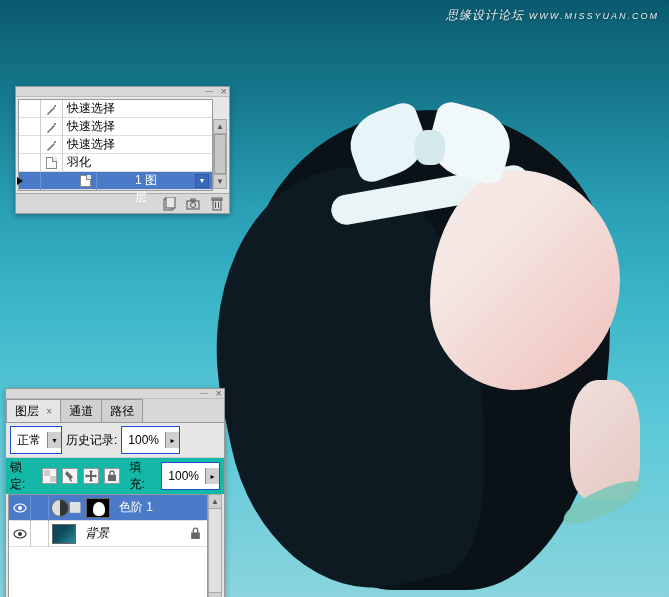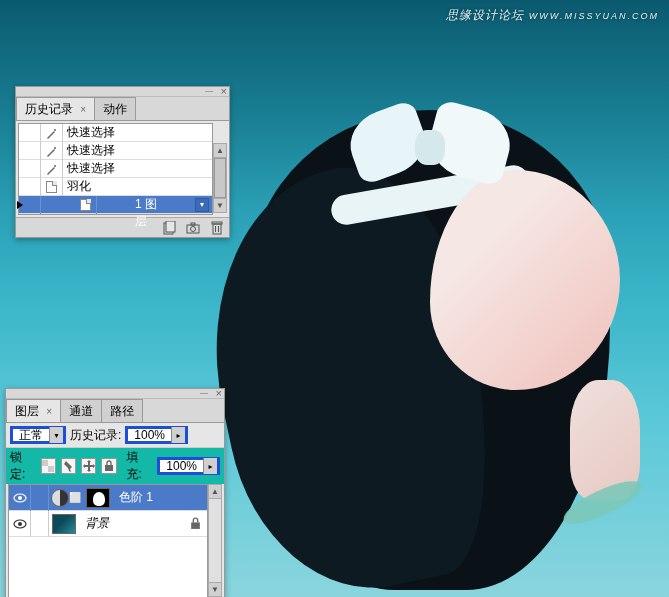--- a/index.html
+++ b/index.html
@@ -48,21 +48,21 @@
 .scroll{position:absolute;right:2px;top:20px;bottom:2px;width:14px;background:#e0e0e0;border:1px solid #aaa;}
 .sbtn{height:14px;background:#d0d0d0;border-bottom:1px solid #aaa;display:flex;align-items:center;justify-content:center;font-size:8px;color:#555;}
 .sbtn.bot{position:absolute;bottom:0;width:100%;border-top:1px solid #aaa;border-bottom:none;}
 .sthumb{position:absolute;top:14px;width:100%;height:40px;background:#c8c8c8;border:1px solid #999;}
 .hbot{height:20px;background:#d8d8d8;border-top:1px solid #aaa;display:flex;align-items:center;}
 .ibtn{width:24px;height:18px;display:flex;align-items:center;justify-content:center;cursor:pointer;}
 
 
 .layers { top:388px; left:5px; width:220px; }
 .opts{display:flex;align-items:center;padding:3px 4px;gap:4px;background:#e6e6e6;}
-.select{display:inline-flex;align-items:center;border:3px solid #1d4ed8;background:#fff;height:18px;}
+.select{display:inline-flex;align-items:center;border:1px solid #1d4ed8;background:#fff;height:28px;}
 .select span{padding:0 6px;}
 .select .ar{width:14px;height:16px;background:#d0d0d0;border-left:1px solid #888;display:flex;align-items:center;justify-content:center;font-size:8px;}
 .lockrow{display:flex;align-items:center;padding:1px 4px;gap:5px;background:#14b8a6;border-top:1px solid #ccc;}
 .lbox{width:16px;height:16px;border:1px solid #999;background:#f5f5f5;display:flex;align-items:center;justify-content:center;font-size:10px;}
 .llist{background:#fff;border:1px solid #999;margin:0 2px;min-height:115px;position:relative;}
 .lrow{display:flex;align-items:center;height:26px;border-bottom:1px solid #ddd;}
 .lrow.sel{background:#4a7ac8;color:#fff;}
 .eye{width:22px;border-right:1px solid #ccc;height:26px;display:flex;align-items:center;justify-content:center;}
 .lrow.sel .eye{border-color:#6a92d0;}
 .link{width:18px;border-right:1px solid #ccc;height:26px;}
@@ -96,29 +96,20 @@
     <span>思缘设计论坛</span>
     <span class="url">WWW.MISSYUAN.COM</span>
   </div>
 </div>
 
 <div class="panel history">
   <div class="pbar">
     <span class="prestore">—</span>
     <span class="pclose">×</span>
   </div>
-  <div class="tabs">
-    <div class="tab">
-      <span>历史记录</span>
-      <span class="x">×</span>
-    </div>
-    <div class="tab inactive">
-      <span>动作</span>
-    </div>
-  </div>
   <div style="position:relative">
     <div class="hlist" style="margin-right:16px;">
       <div class="hrow">
         <div class="col1"></div>
         <div class="col2">
             <svg class="wand" viewBox="0 0 12 12">
               <path d="M1 11 L8 4 L9 5 L2 12 Z" fill="#666"></path>
               <circle cx="9" cy="3" r="1" fill="#666"></circle>
             </svg>
           </div>

